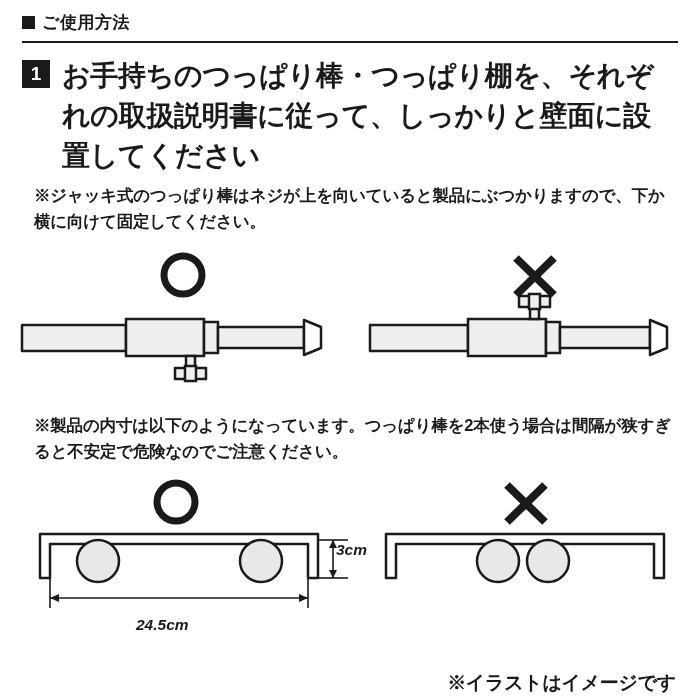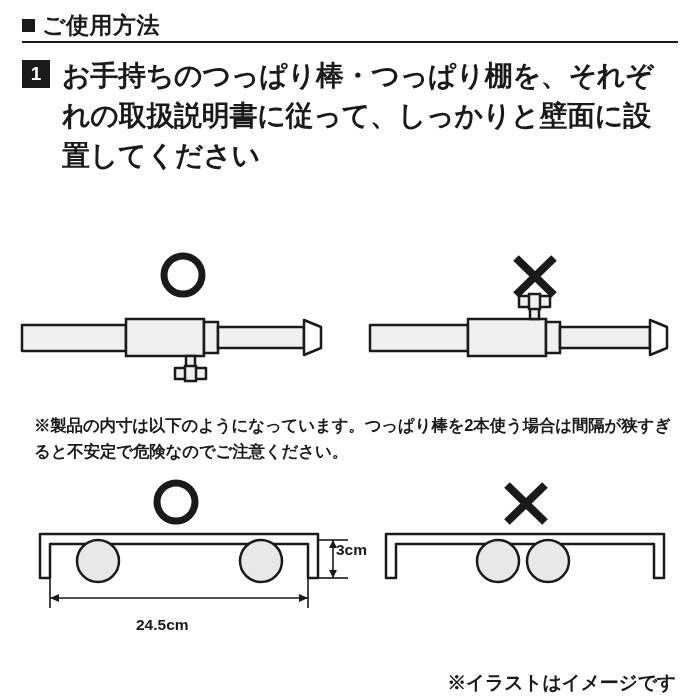--- a/index.html
+++ b/index.html
@@ -32,21 +32,21 @@
     align-items: center;
     gap: 7px;
   }
   .header-square {
     width: 13px;
     height: 13px;
     background: #1a1a1a;
     flex: 0 0 auto;
   }
   .header-title {
-    font-size: 23px;
+    font-size: 17px;
     font-weight: bold;
     letter-spacing: 0.5px;
     line-height: 1;
     white-space: nowrap;
   }
   .header-rule {
     position: absolute;
     left: 22px;
     top: 41px;
     width: 656px;
@@ -95,20 +95,21 @@
     color: #1a1a1a;
   }
   .note-1 { left: 34px; top: 182px; width: 640px; }
   .note-2 { left: 34px; top: 412px; width: 640px; }
 
   
   .figure-row {
     position: absolute;
     left: 0;
     width: 619px;
+    font-style: italic;
   }
   .fig-row-1 { top: 248px; height: 140px; }
   .fig-row-2 { top: 478px; height: 160px; }
 
   .fig-cell {
     position: absolute;
     top: 0;
   }
   .fig-left  { left: 18px; }
   .fig-right { left: 368px; }
@@ -141,20 +142,21 @@
     <span class="header-square"></span>
     <span class="header-title">ご使用方法</span>
   </div>
   <div class="header-rule"></div>
 
   <div class="step">
     <div class="step-badge">1</div>
     <div class="step-text">お手持ちのつっぱり棒・つっぱり棚を、それぞれの取扱説明書に従って、しっかりと壁面に設置してください</div>
   </div>
 
+  <div class="note note-1">※ジャッキ式のつっぱり棒はネジが上を向いていると製品にぶつかりますので、下か横に向けて固定してください。</div>
 
   <div class="figure-row fig-row-1">
 
     <div class="fig-cell fig-left">
       <svg width="330" height="140" viewBox="0 0 330 140">
 
         <circle cx="165" cy="27" r="19" fill="none" stroke="#1a1a1a" stroke-width="7"></circle>
 
         <path d="M4 77 L108 77 L108 103 L4 103 Z" fill="#efefef" stroke="#1a1a1a" stroke-width="2.5" stroke-linejoin="round"></path>
 

